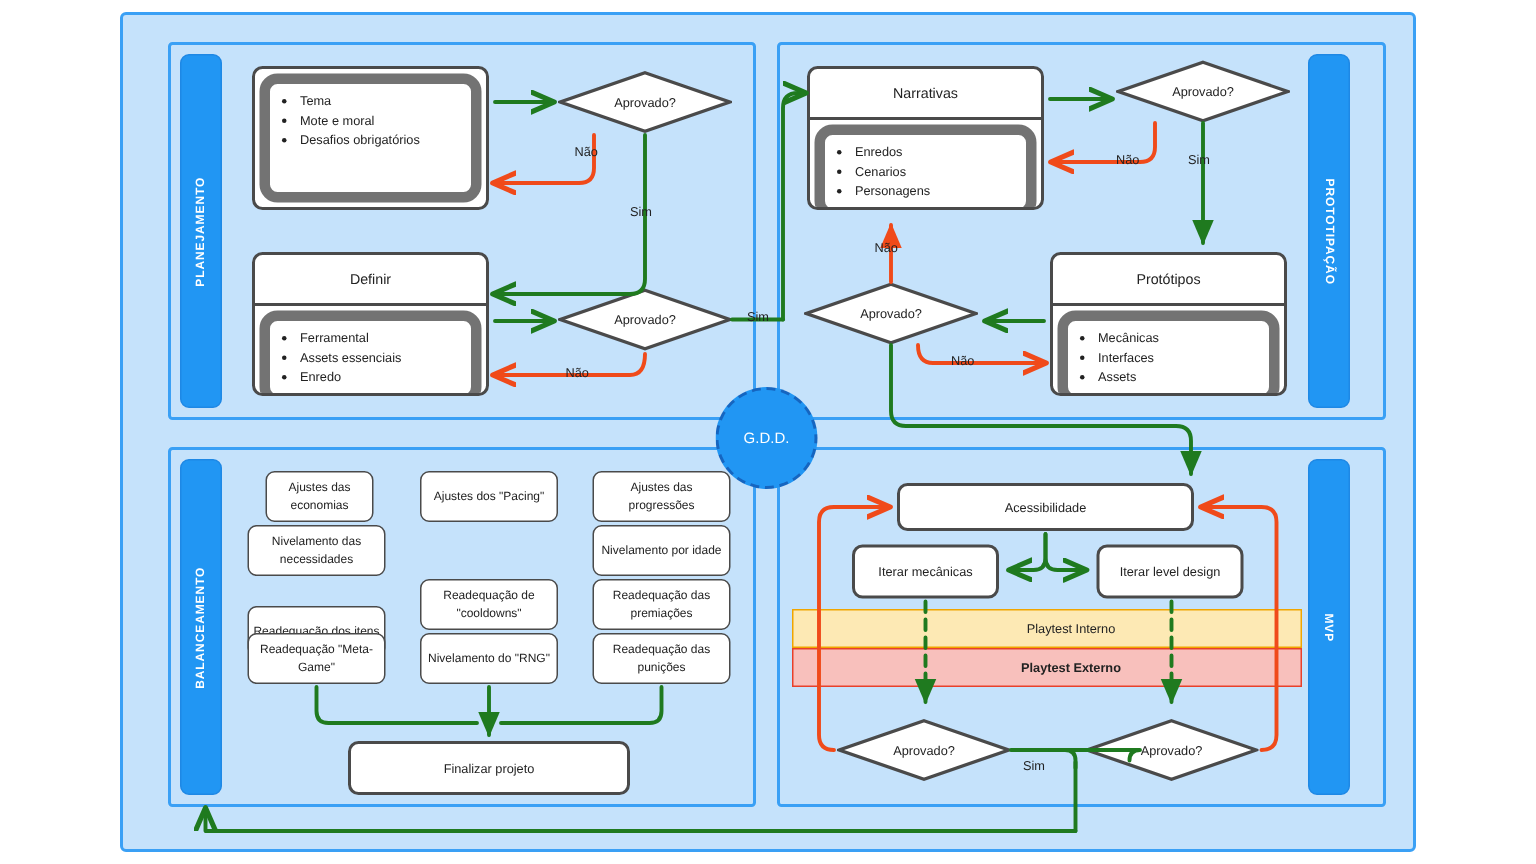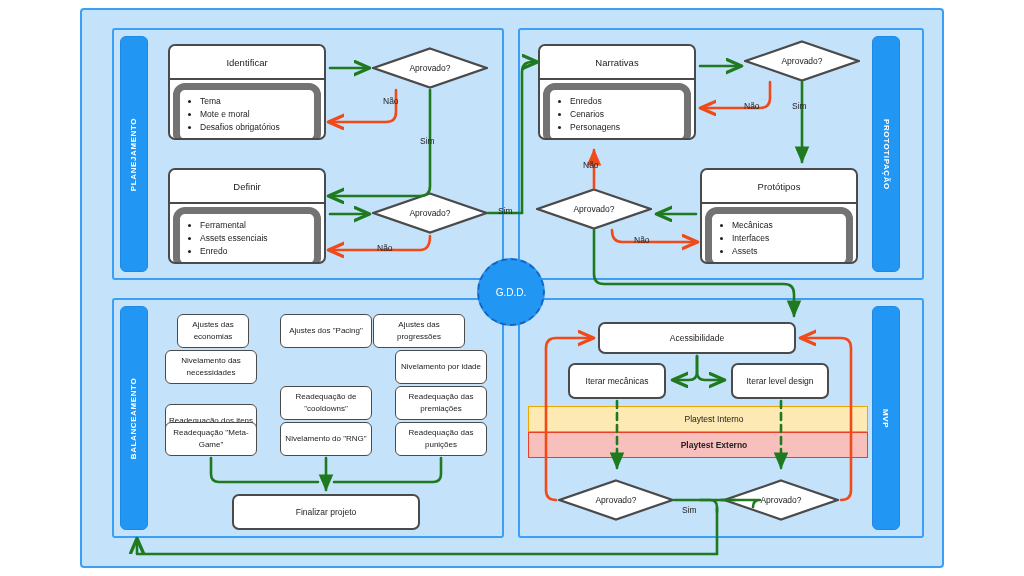--- a/index.html
+++ b/index.html
@@ -116,21 +116,20 @@
     <span>PROTOTIPAÇÃO</span>
   </div>
   <div class="band band-balanceamento">
     <span>BALANCEAMENTO</span>
   </div>
   <div class="band band-mvp">
     <span>MVP</span>
   </div>
 
   <div class="card" style="left:168px; top:44px; width:158px; height:96px;">
-    <div class="card-head">Identificar</div>
     <div class="card-body">
       <div class="card-inner">
         <ul>
           <li>Tema</li>
           <li>Mote e moral</li>
           <li>Desafios obrigatórios</li>
         </ul>
       </div>
     </div>
   </div>
@@ -204,21 +203,21 @@
 
   <div class="box sm" style="left:165px; top:314px; width:72px; height:34px;margin-left:12px;">Ajustes das economias</div>
   <div class="box sm" style="left:165px; top:350px; width:92px; height:34px;">Nivelamento das necessidades</div>
   <div class="box sm" style="left:165px; top:404px; width:92px; height:34px;">Readequação dos itens</div>
   <div class="box sm" style="left:165px; top:422px; width:92px; height:34px;">Readequação "Meta-Game"</div>
 
   <div class="box sm" style="left:280px; top:314px; width:92px; height:34px;">Ajustes dos "Pacing"</div>
   <div class="box sm" style="left:280px; top:386px; width:92px; height:34px;">Readequação de "cooldowns"</div>
   <div class="box sm" style="left:280px; top:422px; width:92px; height:34px;">Nivelamento do "RNG"</div>
 
-  <div class="box sm" style="left:373px; top:314px; width:92px; height:34px;">Ajustes das progressões</div>
+  <div class="box sm" style="left:395px; top:314px; width:92px; height:34px;">Ajustes das progressões</div>
   <div class="box sm" style="left:395px; top:386px; width:92px; height:34px;">Readequação das premiações</div>
   <div class="box sm" style="left:395px; top:350px; width:92px; height:34px;">Nivelamento por idade</div>
   <div class="box sm" style="left:395px; top:422px; width:92px; height:34px;">Readequação das punições</div>
 
   <div class="box" style="left:232px; top:494px; width:188px; height:36px;">Finalizar projeto</div>
 
   <div class="box" style="left:598px; top:322px; width:198px; height:32px;">Acessibilidade</div>
 
   <div class="box" style="left:568px; top:363px; width:98px; height:36px;">Iterar mecânicas</div>
 

